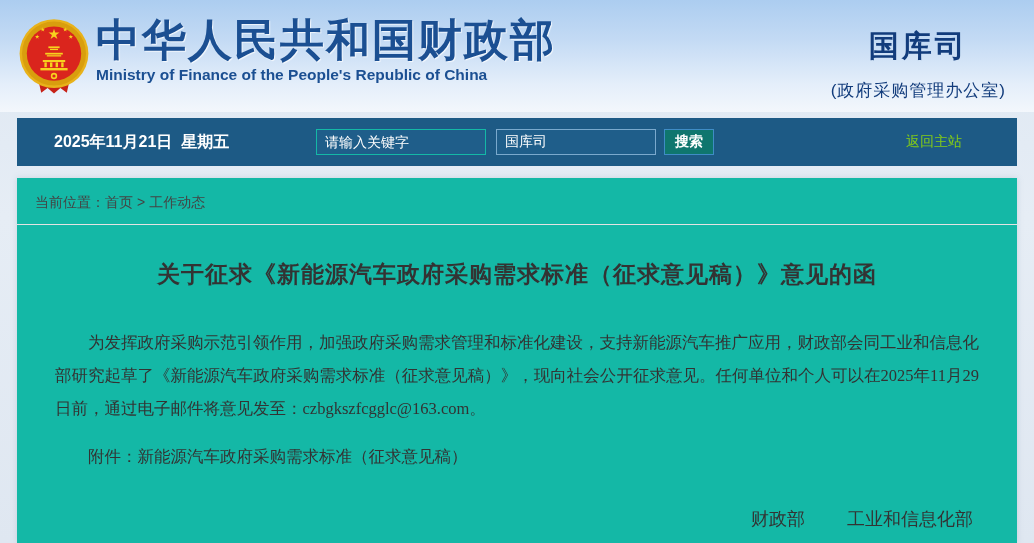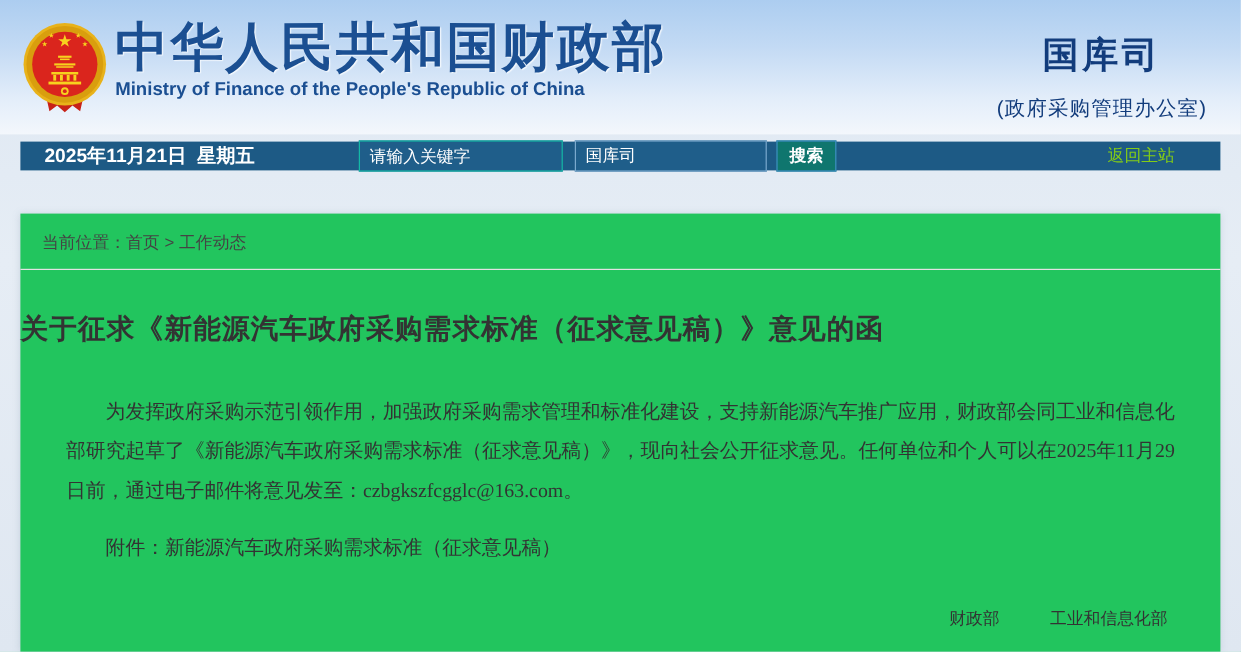--- a/index.html
+++ b/index.html
@@ -26,24 +26,24 @@
   .brand-en {
     font-size: 15.5px; font-weight: bold; color: #1b4f92; margin-top: 4px;
   }
   .dept { position: absolute; right: 28px; top: 26px; text-align: center; }
   .dept-main { font-size: 30px; font-weight: bold; color: #123c7c; letter-spacing: 3px; }
   .dept-sub  { font-size: 17px; color: #123c7c; margin-top: 12px; letter-spacing: 1px; }
 
   
   .navbar {
     position: absolute; left: 17px; top: 118px;
-    width: 1000px; height: 24px;
+    width: 1000px; height: 48px;
     background: #1d5a85;
     display: flex; align-items: center;
-    padding: 0 20px;
+    padding: 0 37px;
   }
   .nav-date {
     color: #ffffff; font-size: 16px; font-weight: bold;
     white-space: pre; width: 262px; flex: 0 0 auto;
   }
   .nav-search-input {
     width: 170px; height: 26px;
     background: #1f5e8a; border: 1px solid #14b8a6;
     color: #ffffff; font-size: 14px; padding: 0 8px;
     outline: none; flex: 0 0 auto;
@@ -63,51 +63,52 @@
   }
   .nav-back {
     margin-left: auto; margin-right: 18px;
     color: #84cc16; font-size: 14px; text-decoration: none; cursor: pointer;
   }
 
   
   .card {
     position: absolute; left: 17px; top: 178px;
     width: 1000px; height: 365px;
-    background: #22c55e;
+    background: #14b8a6;
     box-shadow: 0 0 6px rgba(120,140,160,0.25);
   }
   .breadcrumb {
     padding: 16px 18px 12px 18px;
     font-size: 14px; color: #444444;
     border-bottom: 1px solid #e3e3e3;
   }
   .breadcrumb a { color: #444444; text-decoration: none; cursor: pointer; }
   .bc-sep { margin: 0 4px; }
 
   .article-title {
     margin-top: 34px;
+    text-align: center;
     font-size: 23px; font-weight: bold; color: #333333;
     letter-spacing: 1px;
     font-family: "Liberation Sans", "DejaVu Sans", sans-serif;
   }
   .article-body {
     margin: 36px 38px 0 38px;
     font-size: 16.5px; color: #333333;
     line-height: 33px;
     font-family: "Liberation Serif", "DejaVu Serif", serif;
   }
   .article-body p { text-indent: 2em; text-align: justify; }
   .attachment-line { margin-top: 15px; text-indent: 2em; }
   .attachment-name { color: #333333; text-decoration: none; cursor: pointer; }
 
   .sign-row {
     margin: 34px 44px 0 0;
     text-align: right;
-    font-size: 14px; color: #333333;
+    font-size: 18px; color: #333333;
     font-family: "Liberation Serif", "DejaVu Serif", serif;
   }
   .signer1 { margin-right: 42px; }
 </style>
 </head>
 <body>
 
 <div class="site-header">
   <svg class="emblem" viewBox="0 0 100 100" aria-hidden="true">
 

